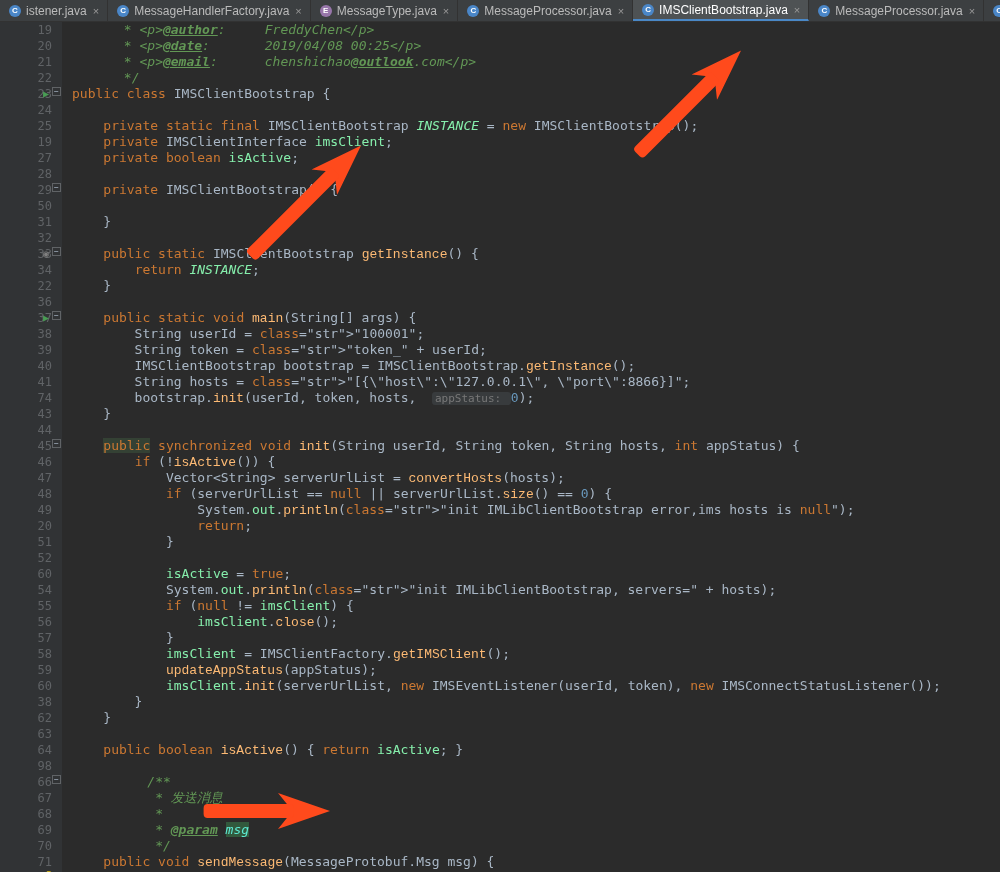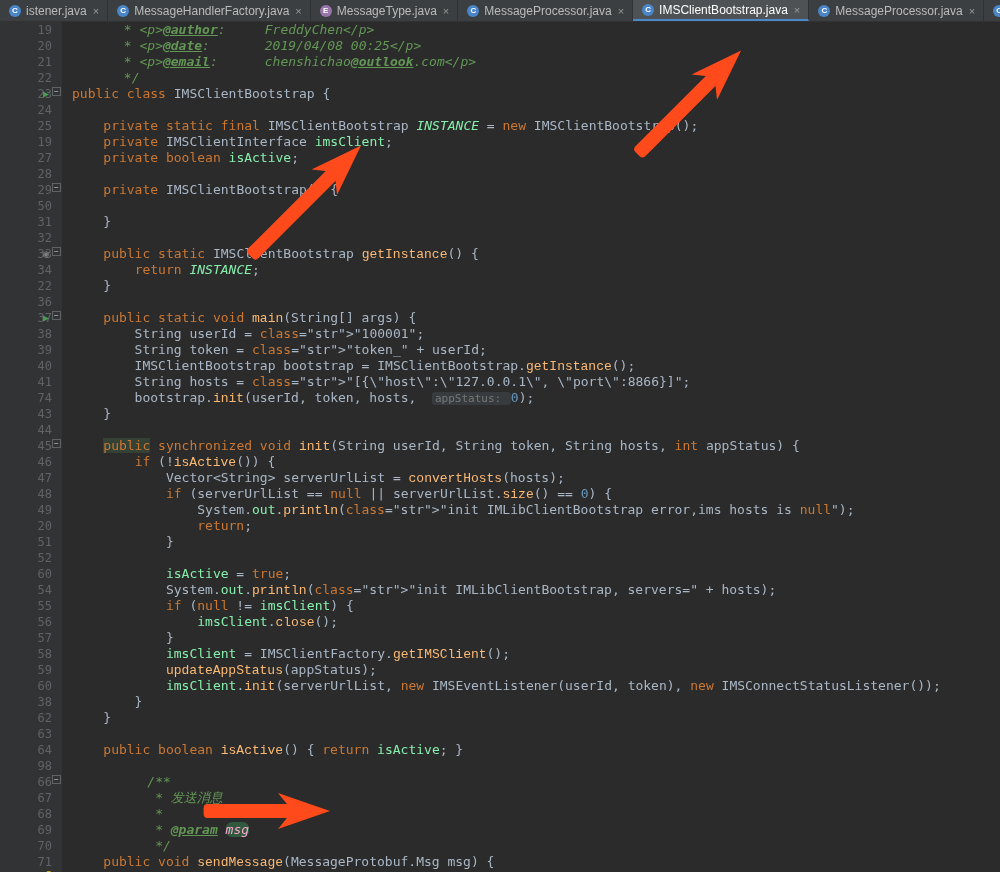--- a/index.html
+++ b/index.html
@@ -90,21 +90,21 @@
   }
   .row { height: 16px; }
   .kw { color: #cc7832; }
   .num { color: #6897bb; }
   .doc { color: #629755; font-style: italic; margin-left: 44px;}
   .doctag { color: #629755; font-weight: bold; text-decoration: underline;}
   .fn { color: #fdba74; font-family: Liberation Mono, monospace; }
   .field { color: #86efac; }
   .hint { color: #787878; background:#383b3d; border-radius:3px; padding:0 3px; font-size:11px;}
   .hlkw { background:#344134; color:#cc7832; }
-  .hlparam { background:#32593d; color:#f9a8d4;border-radius:6px;}
+  .hlparam { background:#32593d; color:#5eead4;}
   .arrow {
     position: absolute;
     pointer-events: none;
     z-index: 50;
   }
 </style>
 </head>
 <body>
 
 <div class="tabs" id="tabs">

